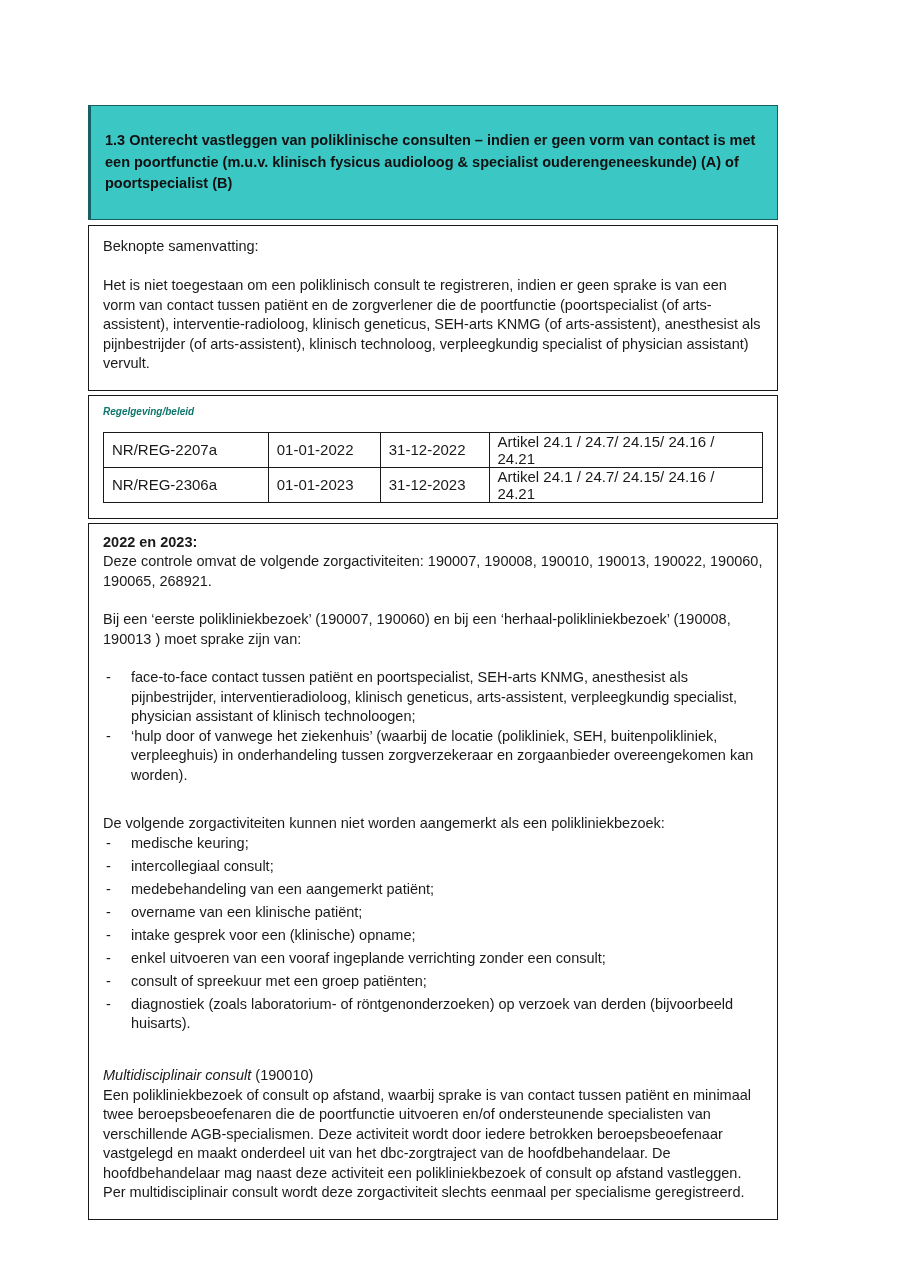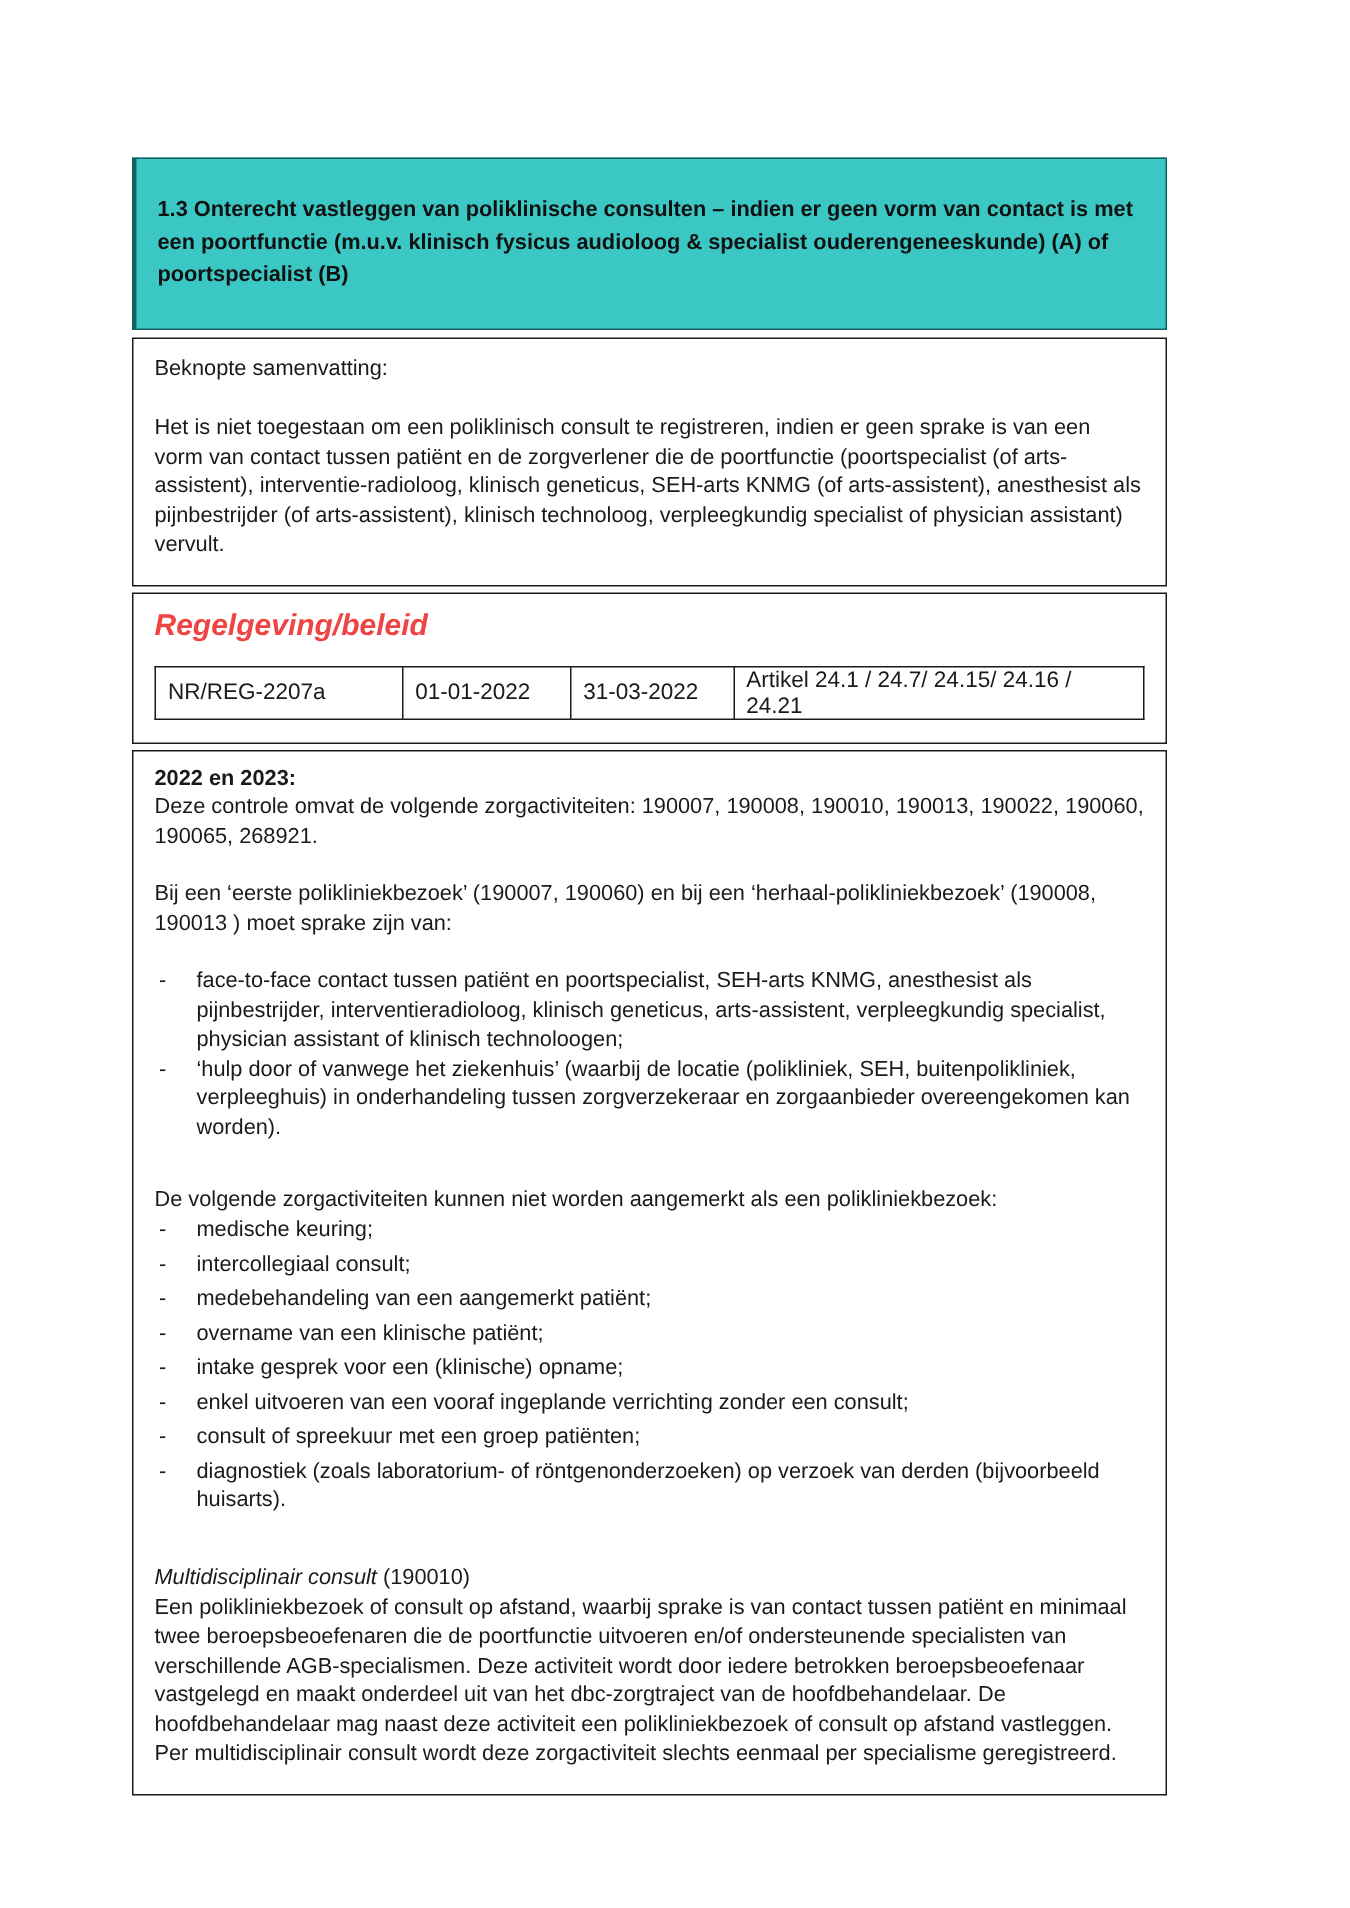--- a/index.html
+++ b/index.html
@@ -22,21 +22,21 @@
   .section-a {
     padding:11px 14px;
     font-size:14.5px; font-weight:700; font-style:italic; line-height:21.5px;
   }
 
   .summary-box { padding:11px 14px 16px 14px; font-size:14.5px; line-height:19.5px; }
   .summary-box .sum-heading { margin-bottom:20px; }
 
   .regulation-box { padding:10px 14px 15px 14px; }
   .reg-heading {
-    color:#ef4444; font-size:20px; font-weight:700; font-style:italic;
+    color:#0f766e; font-size:10px; font-weight:700; font-style:italic;
     margin-bottom:15px;
   }
   table.reg-table { border-collapse:collapse; width:100%; }
   table.reg-table td {
     border:1.5px solid #1a1a1a;
     height:35px; vertical-align:middle;
     padding:0 8px; font-size:15px;
   }
   td.c1 { width:25%; }
   td.c2 { width:17%; }
@@ -71,21 +71,27 @@
     <div class="para">Het is niet toegestaan om een poliklinisch consult te registreren, indien er geen sprake is van een vorm van contact tussen patiënt en de zorgverlener die de poortfunctie (poortspecialist (of arts-assistent), interventie-radioloog, klinisch geneticus, SEH-arts KNMG (of arts-assistent), anesthesist als pijnbestrijder (of arts-assistent), klinisch technoloog, verpleegkundig specialist of physician assistant) vervult.</div>
   </div>
 
   <div class="box regulation-box">
     <div class="reg-heading">Regelgeving/beleid</div>
     <table class="reg-table">
       <tbody>
         <tr>
           <td class="c1">NR/REG-2207a</td>
           <td class="c2">01-01-2022</td>
-          <td class="c3">31-03-2022</td>
+          <td class="c3">31-12-2022</td>
+          <td class="c4">Artikel 24.1 / 24.7/ 24.15/ 24.16 / 24.21</td>
+        </tr>
+        <tr>
+          <td class="c1">NR/REG-2306a</td>
+          <td class="c2">01-01-2023</td>
+          <td class="c3">31-12-2023</td>
           <td class="c4">Artikel 24.1 / 24.7/ 24.15/ 24.16 / 24.21</td>
         </tr>
       </tbody>
     </table>
   </div>
 
   <div class="box main-box">
     <div class="main-heading">2022 en 2023:</div>
     <div class="para">Deze controle omvat de volgende zorgactiviteiten: 190007, 190008, 190010, 190013, 190022, 190060, 190065, 268921.</div>
     <div class="gap"></div>

